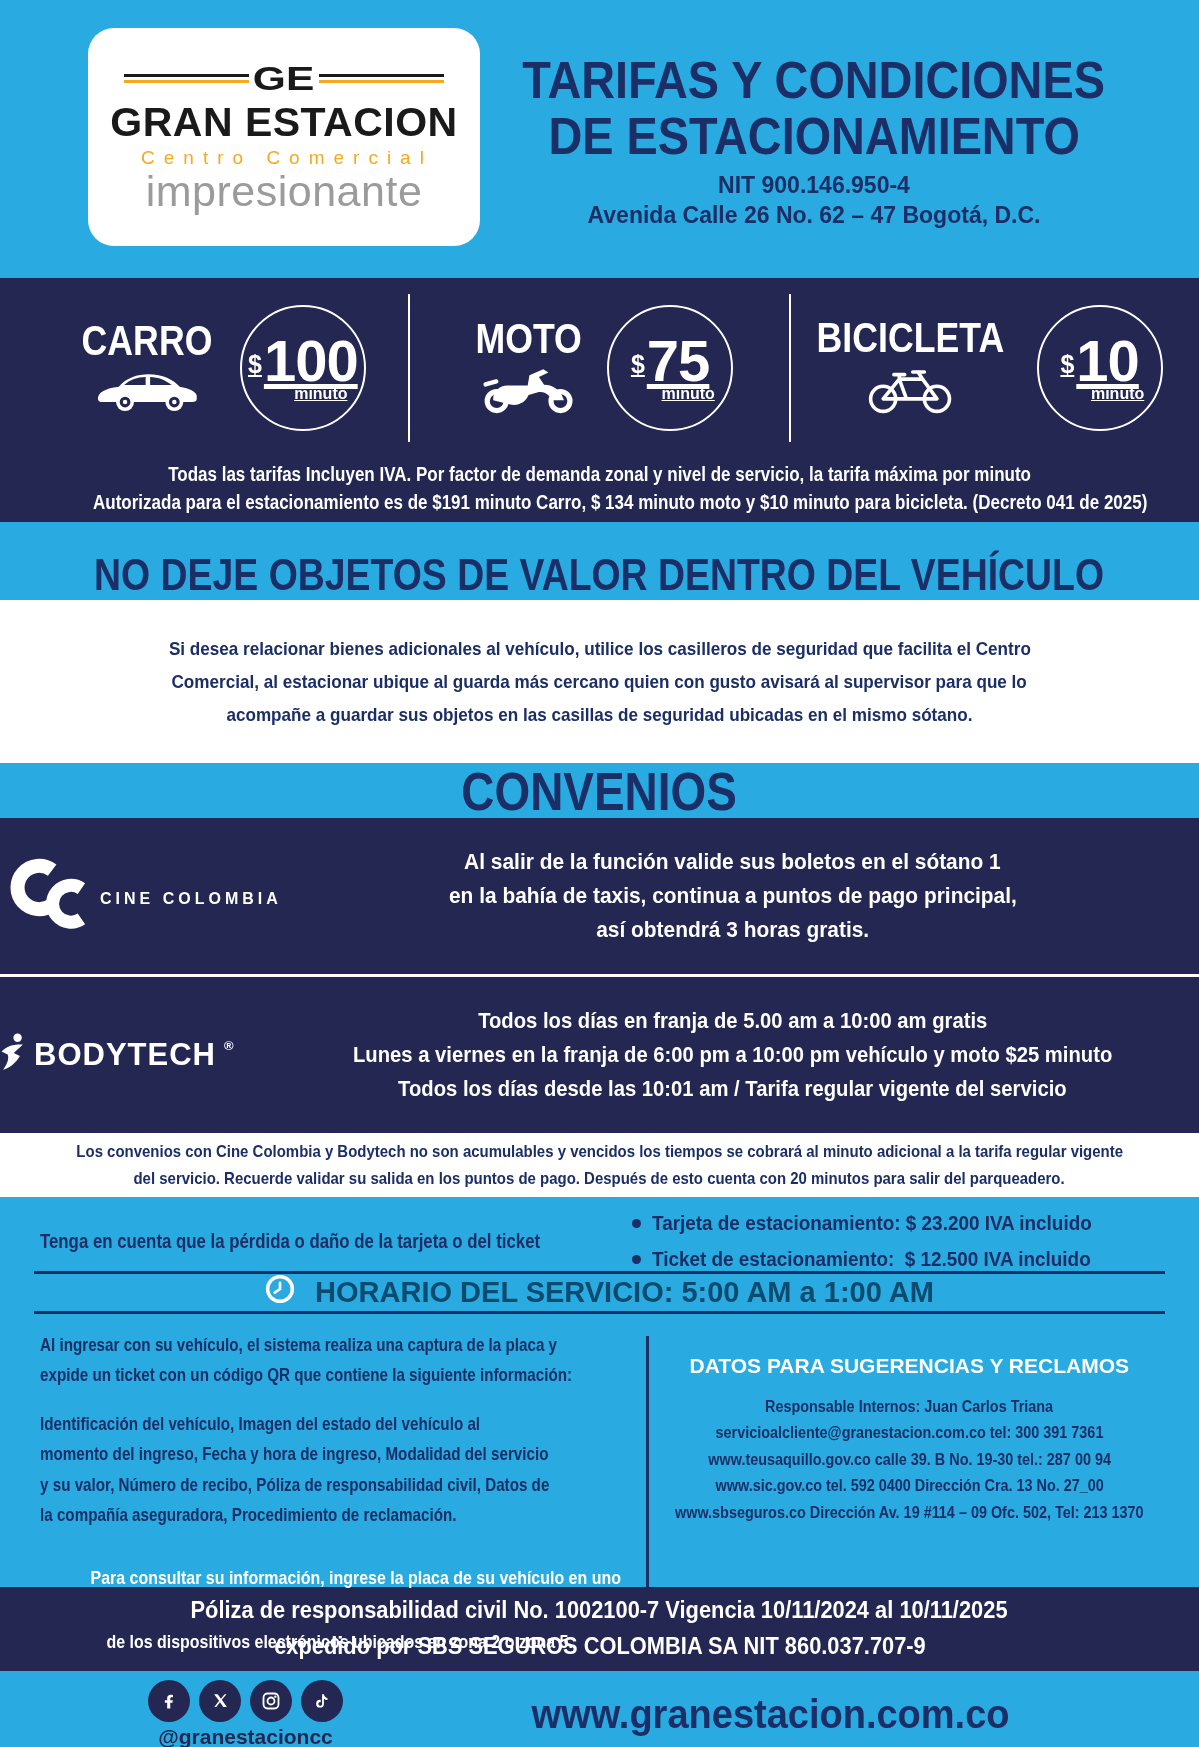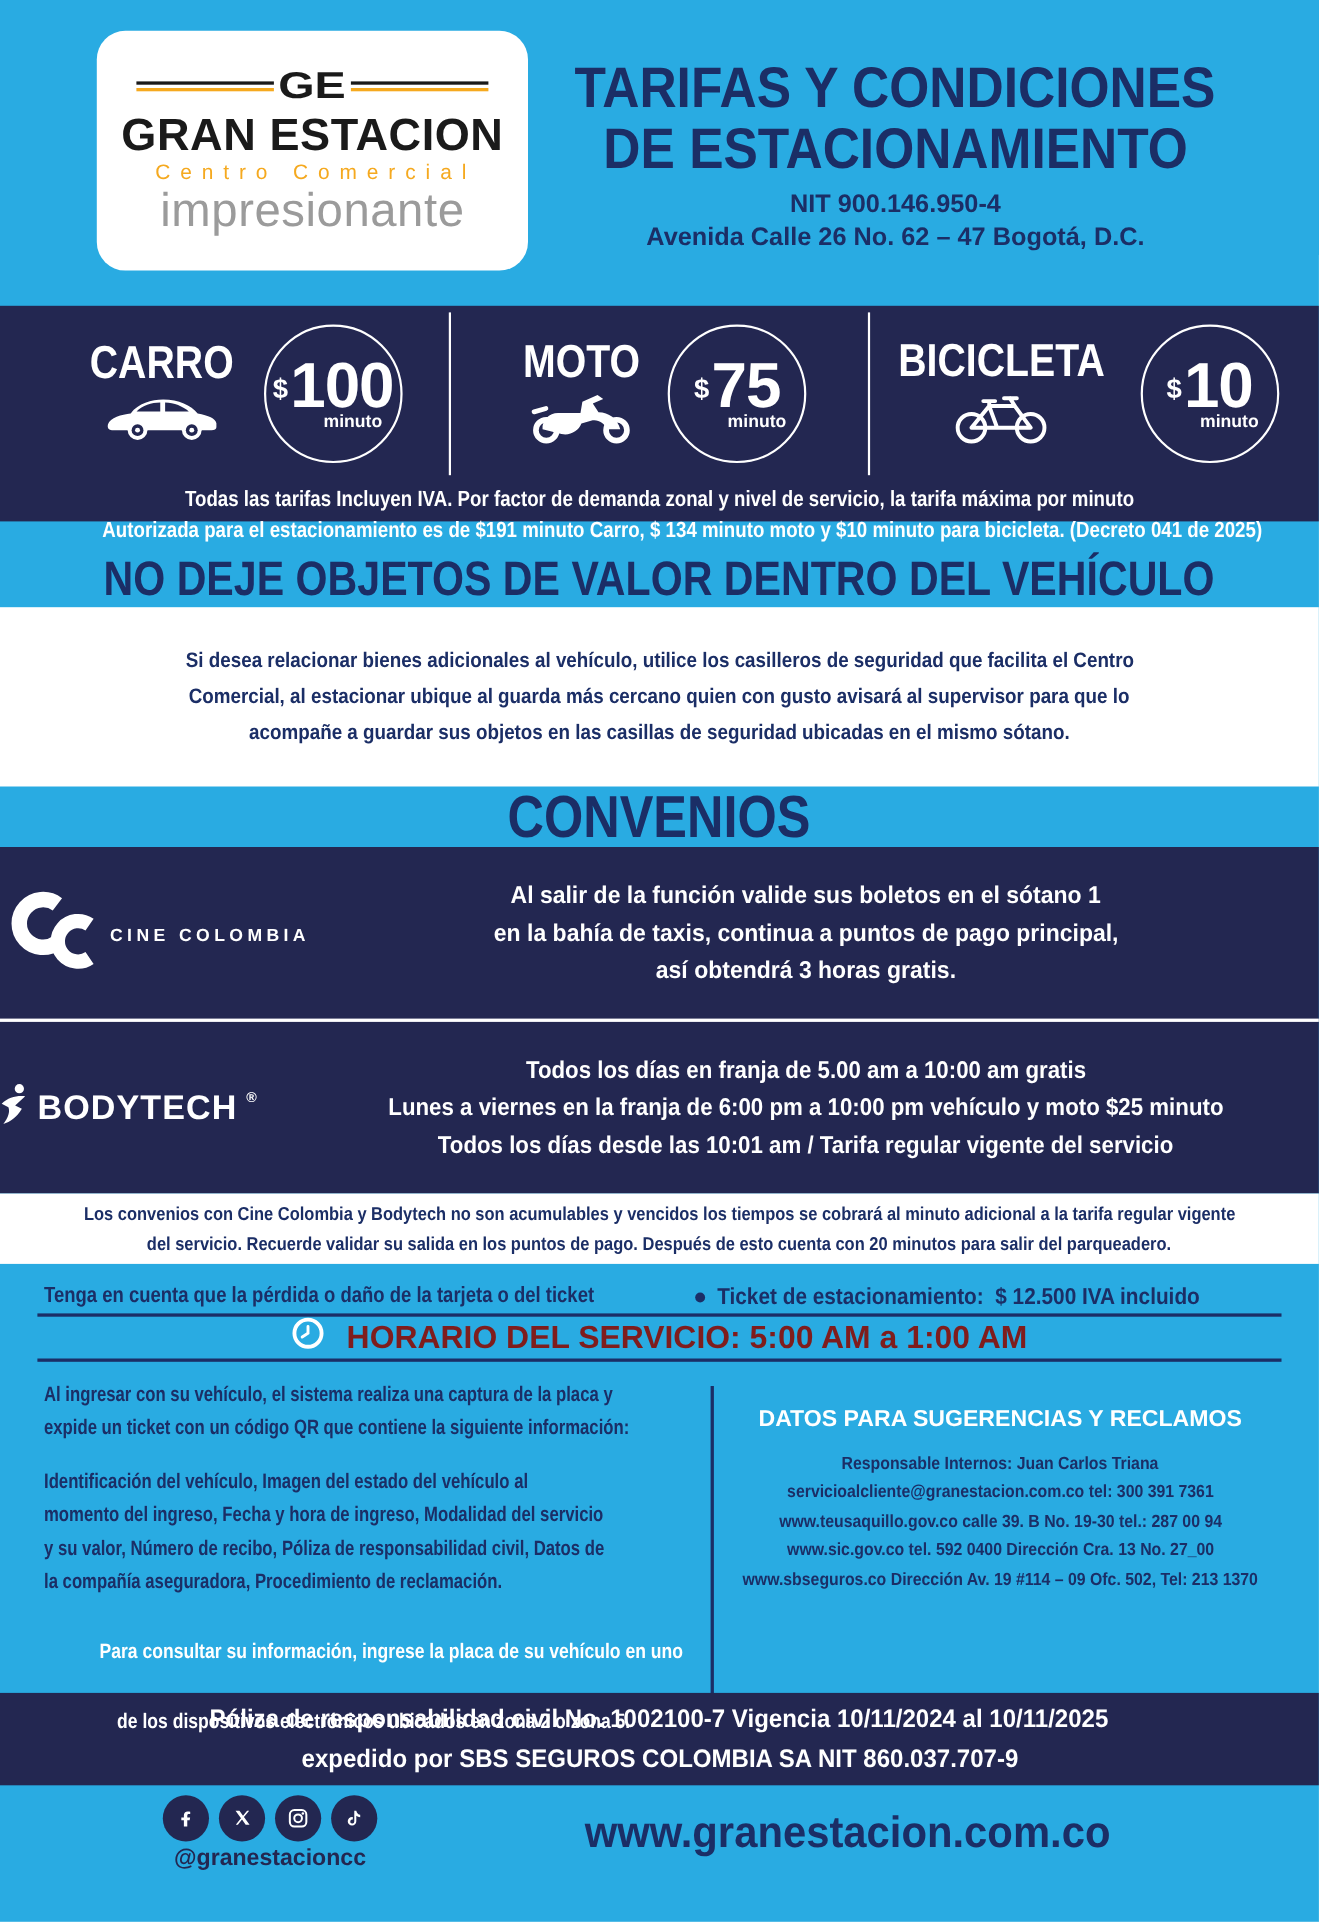--- a/index.html
+++ b/index.html
@@ -26,21 +26,21 @@
   .ge-mark{font-weight:bold;font-size:34px;letter-spacing:0px;color:#1a1a1a;transform:scaleX(1.25);}
   .logo-name{font-size:41px;font-weight:bold;color:#1a1a1a;margin-top:1px;letter-spacing:0.5px;}
   .logo-sub{font-size:19px;color:#F5A91F;letter-spacing:9px;margin-top:1px;margin-left:6px;}
   .logo-tag{font-size:43px;color:#9b9b9b;letter-spacing:0.5px;line-height:1.05;}
   .header-right{position:absolute;left:484px;top:52px;width:660px;text-align:center;color:#1B2E66;}
   .header-title{font-size:52px;font-weight:bold;line-height:1.08;}
   .header-nit{font-size:23px;font-weight:bold;margin-top:8px;}
   .header-addr{font-size:23px;font-weight:bold;margin-top:3px;}
 
   
-  .sec-rates{height:196px;background:#232751;color:#fff;flex:none;display:flex;flex-direction:column;}
+  .sec-rates{height:244px;background:#232751;color:#fff;flex:none;display:flex;flex-direction:column;text-decoration:underline;}
   .rates-row{height:168px;display:flex;align-items:center;justify-content:center;padding:6px 28px 0 28px;}
   .rate-group{flex:1;display:flex;align-items:center;justify-content:center;gap:16px;}
   .rate-divider{width:2px;height:148px;background:#fff;flex:none;}
   .rate-left{display:flex;flex-direction:column;align-items:center;gap:4px;}
   .rate-label{font-weight:bold;font-size:42px;line-height:1;}
   .rate-circle{width:122px;height:122px;border:2px solid #fff;border-radius:50%;flex:none;
     display:flex;flex-direction:column;align-items:center;justify-content:center;}
   .rate-price-row{display:flex;align-items:center;}
   .rate-cur{font-size:25px;font-weight:bold;margin-right:2px;margin-top:8px;}
   .rate-price{font-size:58px;font-weight:bold;line-height:0.95;letter-spacing:-1px;}
@@ -76,21 +76,21 @@
   .whitedisc-line{color:#1B2E66;font-weight:bold;font-size:17px;line-height:1.6;text-align:center;}
 
   
   .sec-cyaninfo{height:390px;flex:none;display:flex;flex-direction:column;}
   .costs-row{height:86px;margin-top:14px;display:flex;align-items:center;padding:0 40px;}
   .costs-left{width:580px;flex:none;color:#1B2E66;font-weight:bold;font-size:20px;line-height:1.55;}
   .costs-right{flex:1;display:flex;flex-direction:column;gap:12px;padding-left:12px;}
   .cost-item{display:flex;align-items:flex-start;color:#1B2E66;font-weight:bold;font-size:21px;}
   .cost-bullet{width:9px;height:9px;background:#1B2E66;border-radius:50%;margin-right:11px;margin-top:8px;flex:none;}
   .hline{height:3px;background:#1B2E66;margin:0 34px;flex:none;}
-  .horario-row{height:50px;display:flex;align-items:center;justify-content:center;gap:20px;color:#7f1d1d;font-weight:bold;font-size:29px;}
+  .horario-row{height:50px;display:flex;align-items:center;justify-content:center;gap:20px;color:#0c4a6e;font-weight:bold;font-size:29px;}
   .info-row{flex:1;display:flex;padding:16px 40px 0 40px;}
   .info-left{width:600px;flex:none;color:#1B2E66;font-weight:bold;line-height:1.6;}
   .info-left .iline{font-size:19px;}
   .info-block{margin-top:18px;}
   .info-consult{margin-top:20px;text-align:center;color:#fff;}
   .info-consult .iline{font-size:19px;margin-top:33px;}
   .vline{width:3px;background:#1B2E66;margin:6px 0 26px 6px;flex:none;}
   .info-right{flex:1;text-align:center;padding-top:24px;}
   .sug-title{color:#fff;font-weight:bold;font-size:21px;}
   .sug-lines{margin-top:16px;color:#1B2E66;font-weight:bold;line-height:1.65;}
@@ -283,20 +283,24 @@
 
   <div class="sec-cyaninfo">
 
     <div class="costs-row">
       <div class="costs-left">
         <div><span class="lx" style="--s:0.84">Tenga en cuenta que la pérdida o daño de la tarjeta o del ticket</span></div>
       </div>
       <div class="costs-right">
         <div class="cost-item">
           <span class="cost-bullet"></span>
+          <span class="lx" style="--s:0.9"><span>Tarjeta de estacionamiento:</span>&nbsp;<span>$ 23.200 IVA incluido</span></span>
+        </div>
+        <div class="cost-item">
+          <span class="cost-bullet"></span>
           <span class="lx" style="--s:0.9"><span>Ticket de estacionamiento:</span>&nbsp;&nbsp;<span>$ 12.500  IVA incluido</span></span>
         </div>
       </div>
     </div>
 
     <div class="hline"></div>
 
     <div class="horario-row">
       <span>
         <svg viewBox="0 0 34 34" width="30" height="30">

